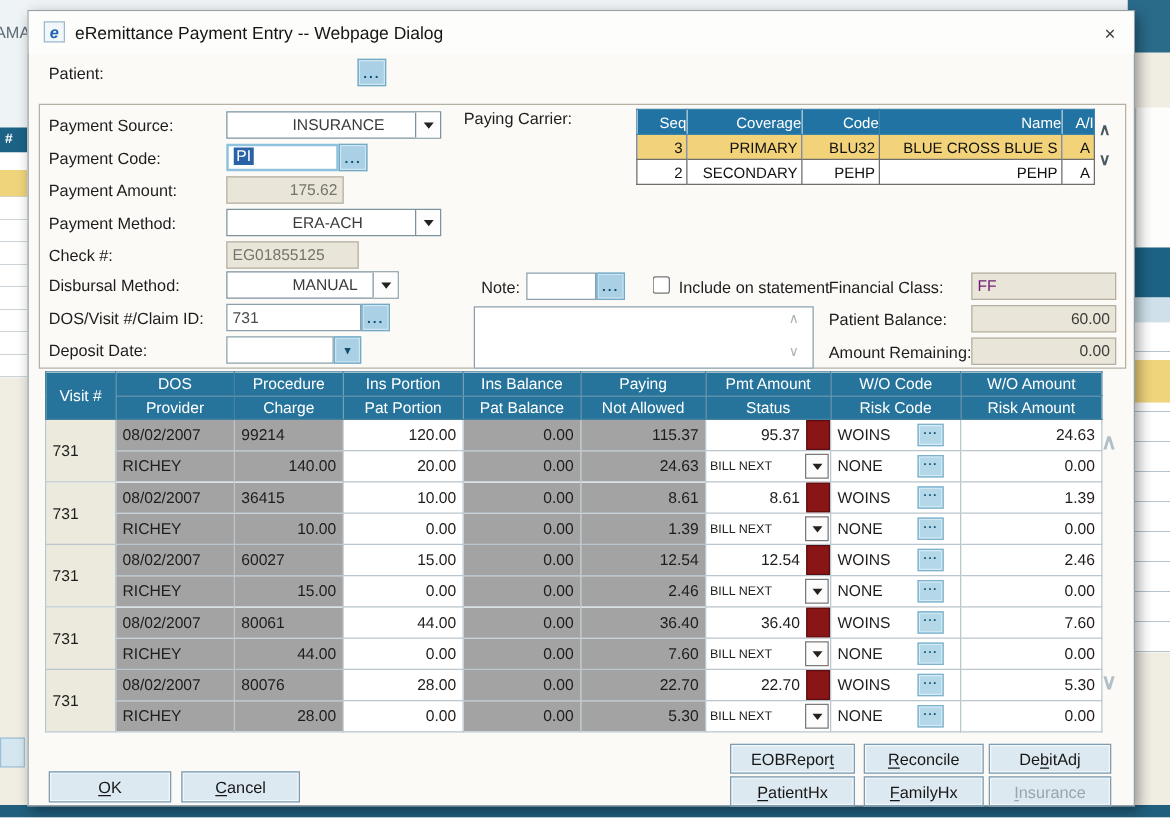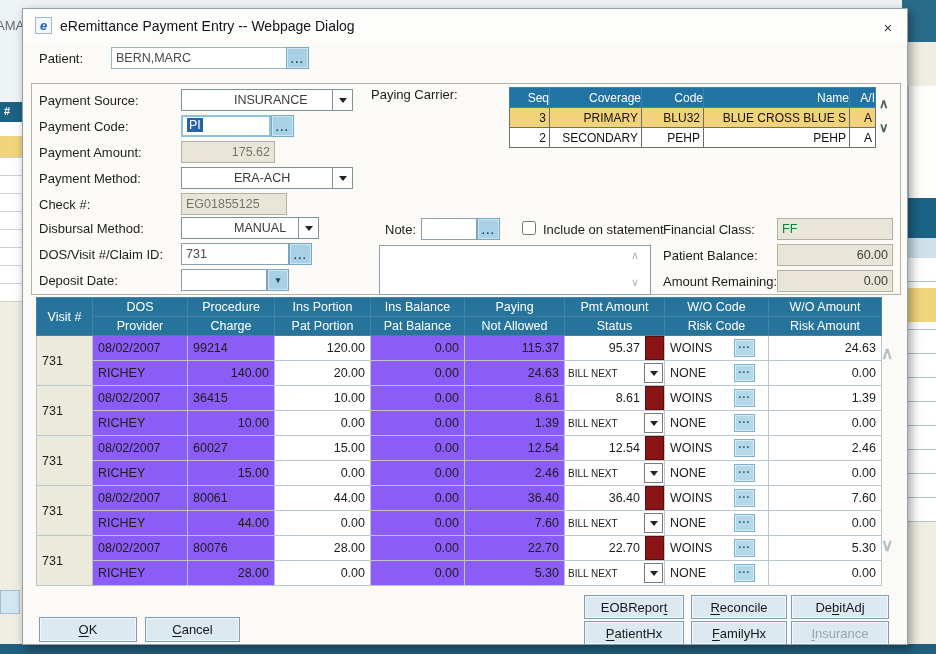--- a/index.html
+++ b/index.html
@@ -46,21 +46,21 @@
   .ctbl td { background:#fff; font-size:12px; color:#111; height:20px; border:1px solid #6e6e6e;
              padding:0 3px; overflow:hidden; white-space:nowrap; }
   .ctbl tr.sel td { background:#f2d37a; }
   
   .grid { border-collapse:collapse; table-layout:fixed; width:845px; border:1px solid #7d97a4; }
   .grid th { background:#26749c; color:#fff; font-weight:normal; font-size:12.5px; height:19px;
              border:1px solid #47819f; overflow:hidden; white-space:nowrap; }
   .grid td { height:24px; border:1px solid #b9c6cd; font-size:12.5px; color:#1d1d1d;
              padding:0; overflow:hidden; }
   .grid tr.ra td { border-top:1px solid #8fa6b2; }
-  td.c-be { background:#8b5cf6; }
+  td.c-be { background:#a3a3a3; }
   td.c-wh { background:#fff; }
   .cellpad { padding:0 5px; display:block; white-space:nowrap; overflow:hidden; }
   .num { text-align:right; }
   td.visit { background:#ece9dd; vertical-align:middle; }
   .cellflex { display:flex; align-items:center; height:24px; }
   .maroon { width:19px; align-self:stretch; background:#8a1517; border:1px solid #5c0d0e; margin-left:auto; }
   .gdots { width:21px; height:18px; background:#b5d8e8; border:1px solid #7fb3cd; color:#14557c;
            font-size:10px; font-weight:bold; letter-spacing:1.2px; line-height:9px; text-align:center;
            margin-left:auto; margin-right:13px; box-shadow:inset 0 0 0 1px #d6ecf5; cursor:pointer; }
   .st { flex:1; font-size:10px; color:#222; padding-left:3px; white-space:nowrap; overflow:hidden; }
@@ -100,21 +100,20 @@
 
 <div class="dialog">
 
   <div class="titlebar">
     <div class="title-icon">e</div>
     <div class="title-text">eRemittance Payment Entry -- Webpage Dialog</div>
     <div class="close-btn">×</div>
   </div>
 
   <div class="lbl" style="left:16px;top:42px;">Patient:</div>
-  <input class="field" style="left: 88px; top: 38px; width: 176px; border-color: rgb(154, 180, 196);" value="BERN,MARC">
   <div class="dots-btn" style="left:263px;top:38px;">...</div>
 
   <div class="groupbox"></div>
 
   <div class="lbl" style="left:16px;top:84px;">Payment Source:</div>
   <div class="combo" style="left:158px;top:80px;width:172px;">
     <span class="combo-text">INSURANCE</span>
     <span class="combo-arrow">
         <span class="tri-down"></span>
       </span>
@@ -200,21 +199,21 @@
   <input class="field" style="left: 398px; top: 209px; width: 56px;" value="">
   <div class="dots-btn" style="left:454px;top:209px;">...</div>
   <input type="checkbox" class="cb" style="left: 499px; top: 212px;">
   <div class="lbl" style="left:520px;top:213px;">Include on statement</div>
 
   <textarea class="field" style="left: 356px; top: 236px; width: 272px; height: 50px; resize: none;"></textarea>
   <div class="mini-chev" style="left:608px;top:241px;">∧</div>
   <div class="mini-chev" style="left:608px;top:268px;">∨</div>
 
   <div class="lbl" style="left:640px;top:213px;">Financial Class:</div>
-  <input class="field ro" style="left: 754px; top: 209px; width: 116px; color: #15803d;" readonly="" value="FF">
+  <input class="field ro" style="left: 754px; top: 209px; width: 116px; color: #701a75;" readonly="" value="FF">
   <div class="lbl" style="left:640px;top:239px;">Patient Balance:</div>
   <input class="field ro rt" style="left: 754px; top: 235px; width: 116px; color: rgb(60, 60, 56);" readonly="" value="60.00">
   <div class="lbl" style="left:640px;top:265px;">Amount Remaining:</div>
   <input class="field ro rt" style="left: 754px; top: 261px; width: 116px; color: rgb(60, 60, 56);" readonly="" value="0.00">
 
   <div class="abs" style="left:13px;top:288px;">
     <table class="grid">
       <colgroup>
           <col style="width:56px">
           <col style="width:95px">

